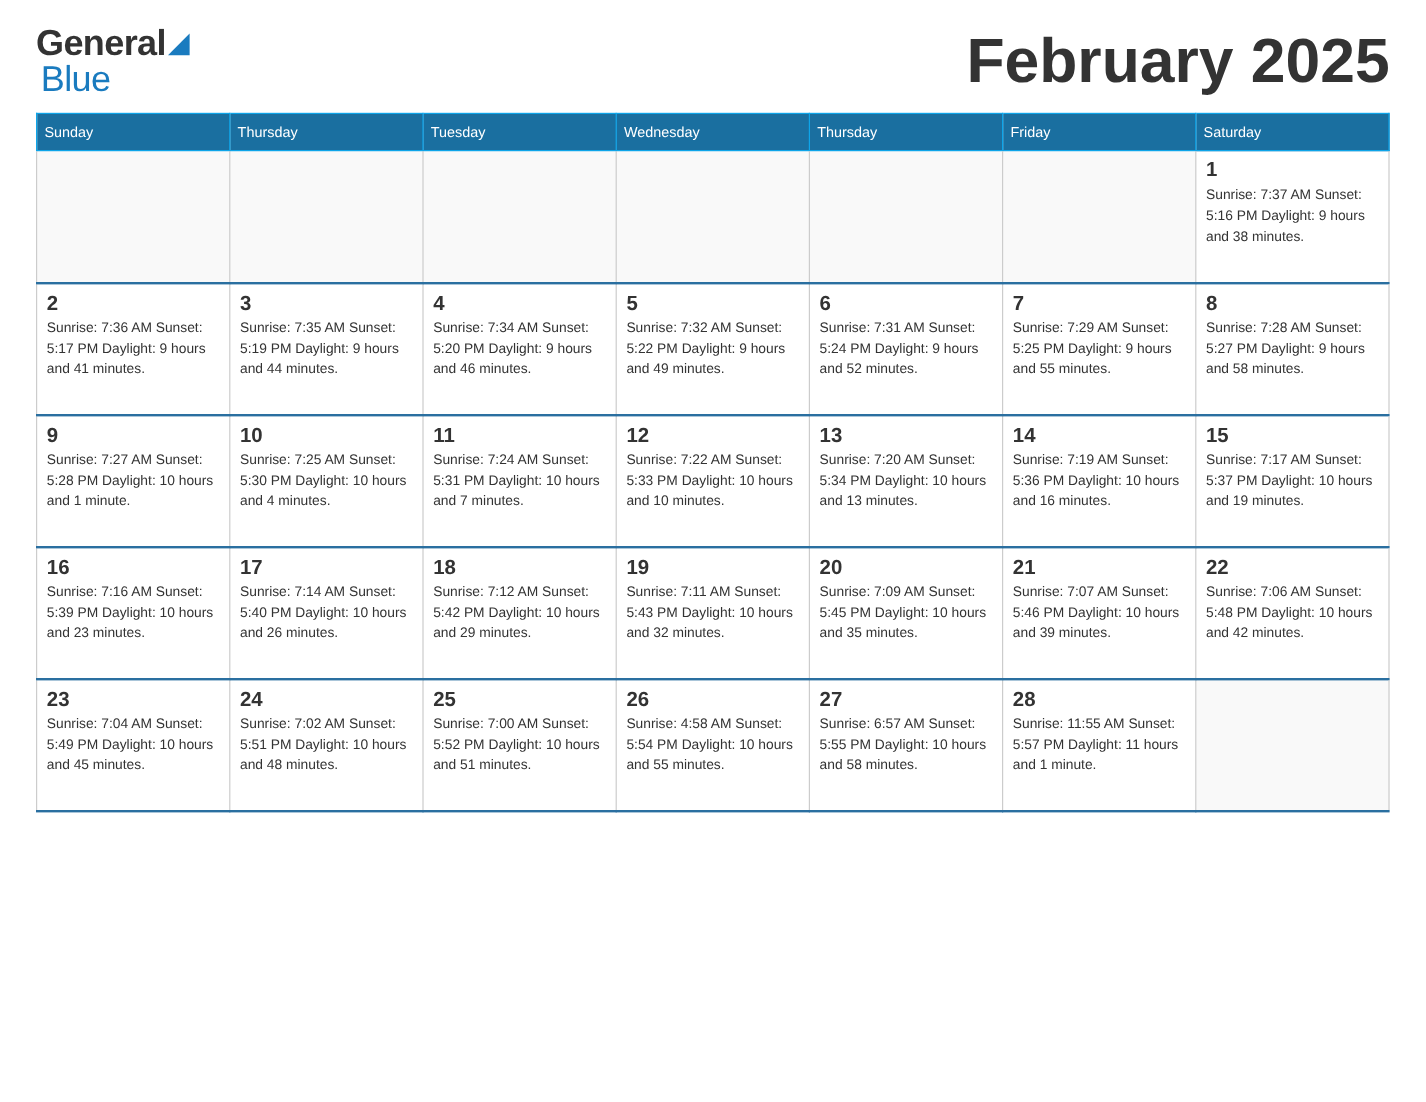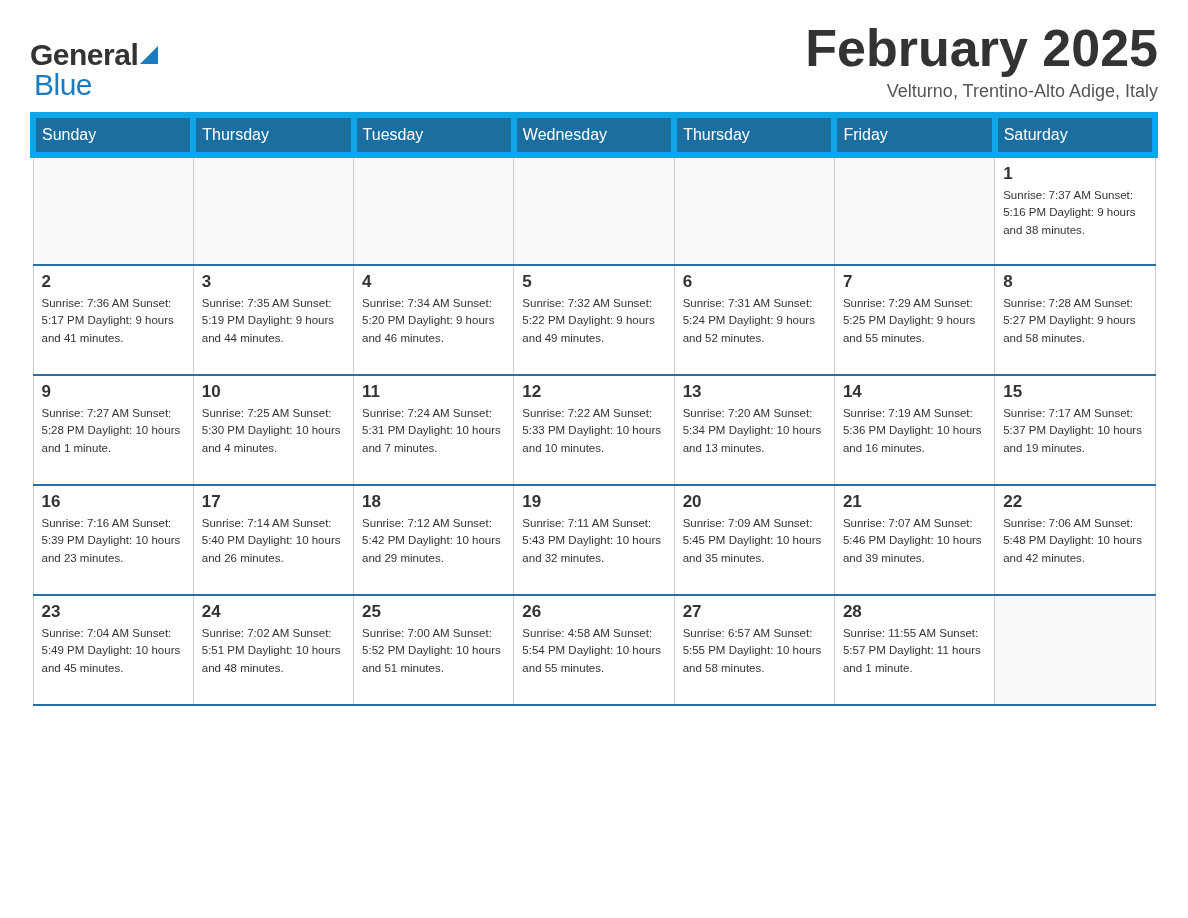--- a/index.html
+++ b/index.html
@@ -6,21 +6,21 @@
     body {
       font-family: Arial, sans-serif;
       background: #fff;
       width: 1188px;
       min-height: 918px;
       padding: 20px 30px;
     }
     .header {
       display: flex;
       justify-content: space-between;
-      align-items: flex-end;
+      align-items: center;
       margin-bottom: 10px;
     }
     .title-block {
       text-align: right;
     }
     .title-block h1 {
       font-size: 52px;
       font-weight: bold;
       color: #333;
       line-height: 1.1;
@@ -32,25 +32,25 @@
       margin-top: 4px;
     }
     .calendar {
       width: 100%;
       border-collapse: collapse;
       margin-top: 10px;
     }
     .calendar thead tr th {
       background-color: #1a6fa0;
       color: #fff;
-      font-size: 16px;
+      font-size: 12px;
       font-weight: normal;
       padding: 8px 6px;
       text-align: left;
-      border: 6px solid #0ea5e9;
+      border: 1px solid #0ea5e9;
     }
     .calendar tbody tr td {
       border: 1px solid #ccc;
       vertical-align: top;
       padding: 6px 8px;
       width: calc(100% / 7);
       min-height: 110px;
       height: 110px;
     }
     .calendar tbody tr {
@@ -110,21 +110,20 @@
 <div class="header">
   <div class="logo-wrapper">
     <div class="logo-line1">
       <span class="logo-general">General</span>
       <span class="logo-triangle"></span>
     </div>
     <div class="logo-line2">Blue</div>
   </div>
   <div class="title-block">
     <h1>February 2025</h1>
-    <div class="subtitle">Velturno, Trentino-Alto Adige, Italy</div>
   </div>
 </div>
 
 <table class="calendar">
   <thead>
     <tr>
     <th>Sunday</th>
         <th>Thursday</th>
         <th>Tuesday</th>
         <th>Wednesday</th>

